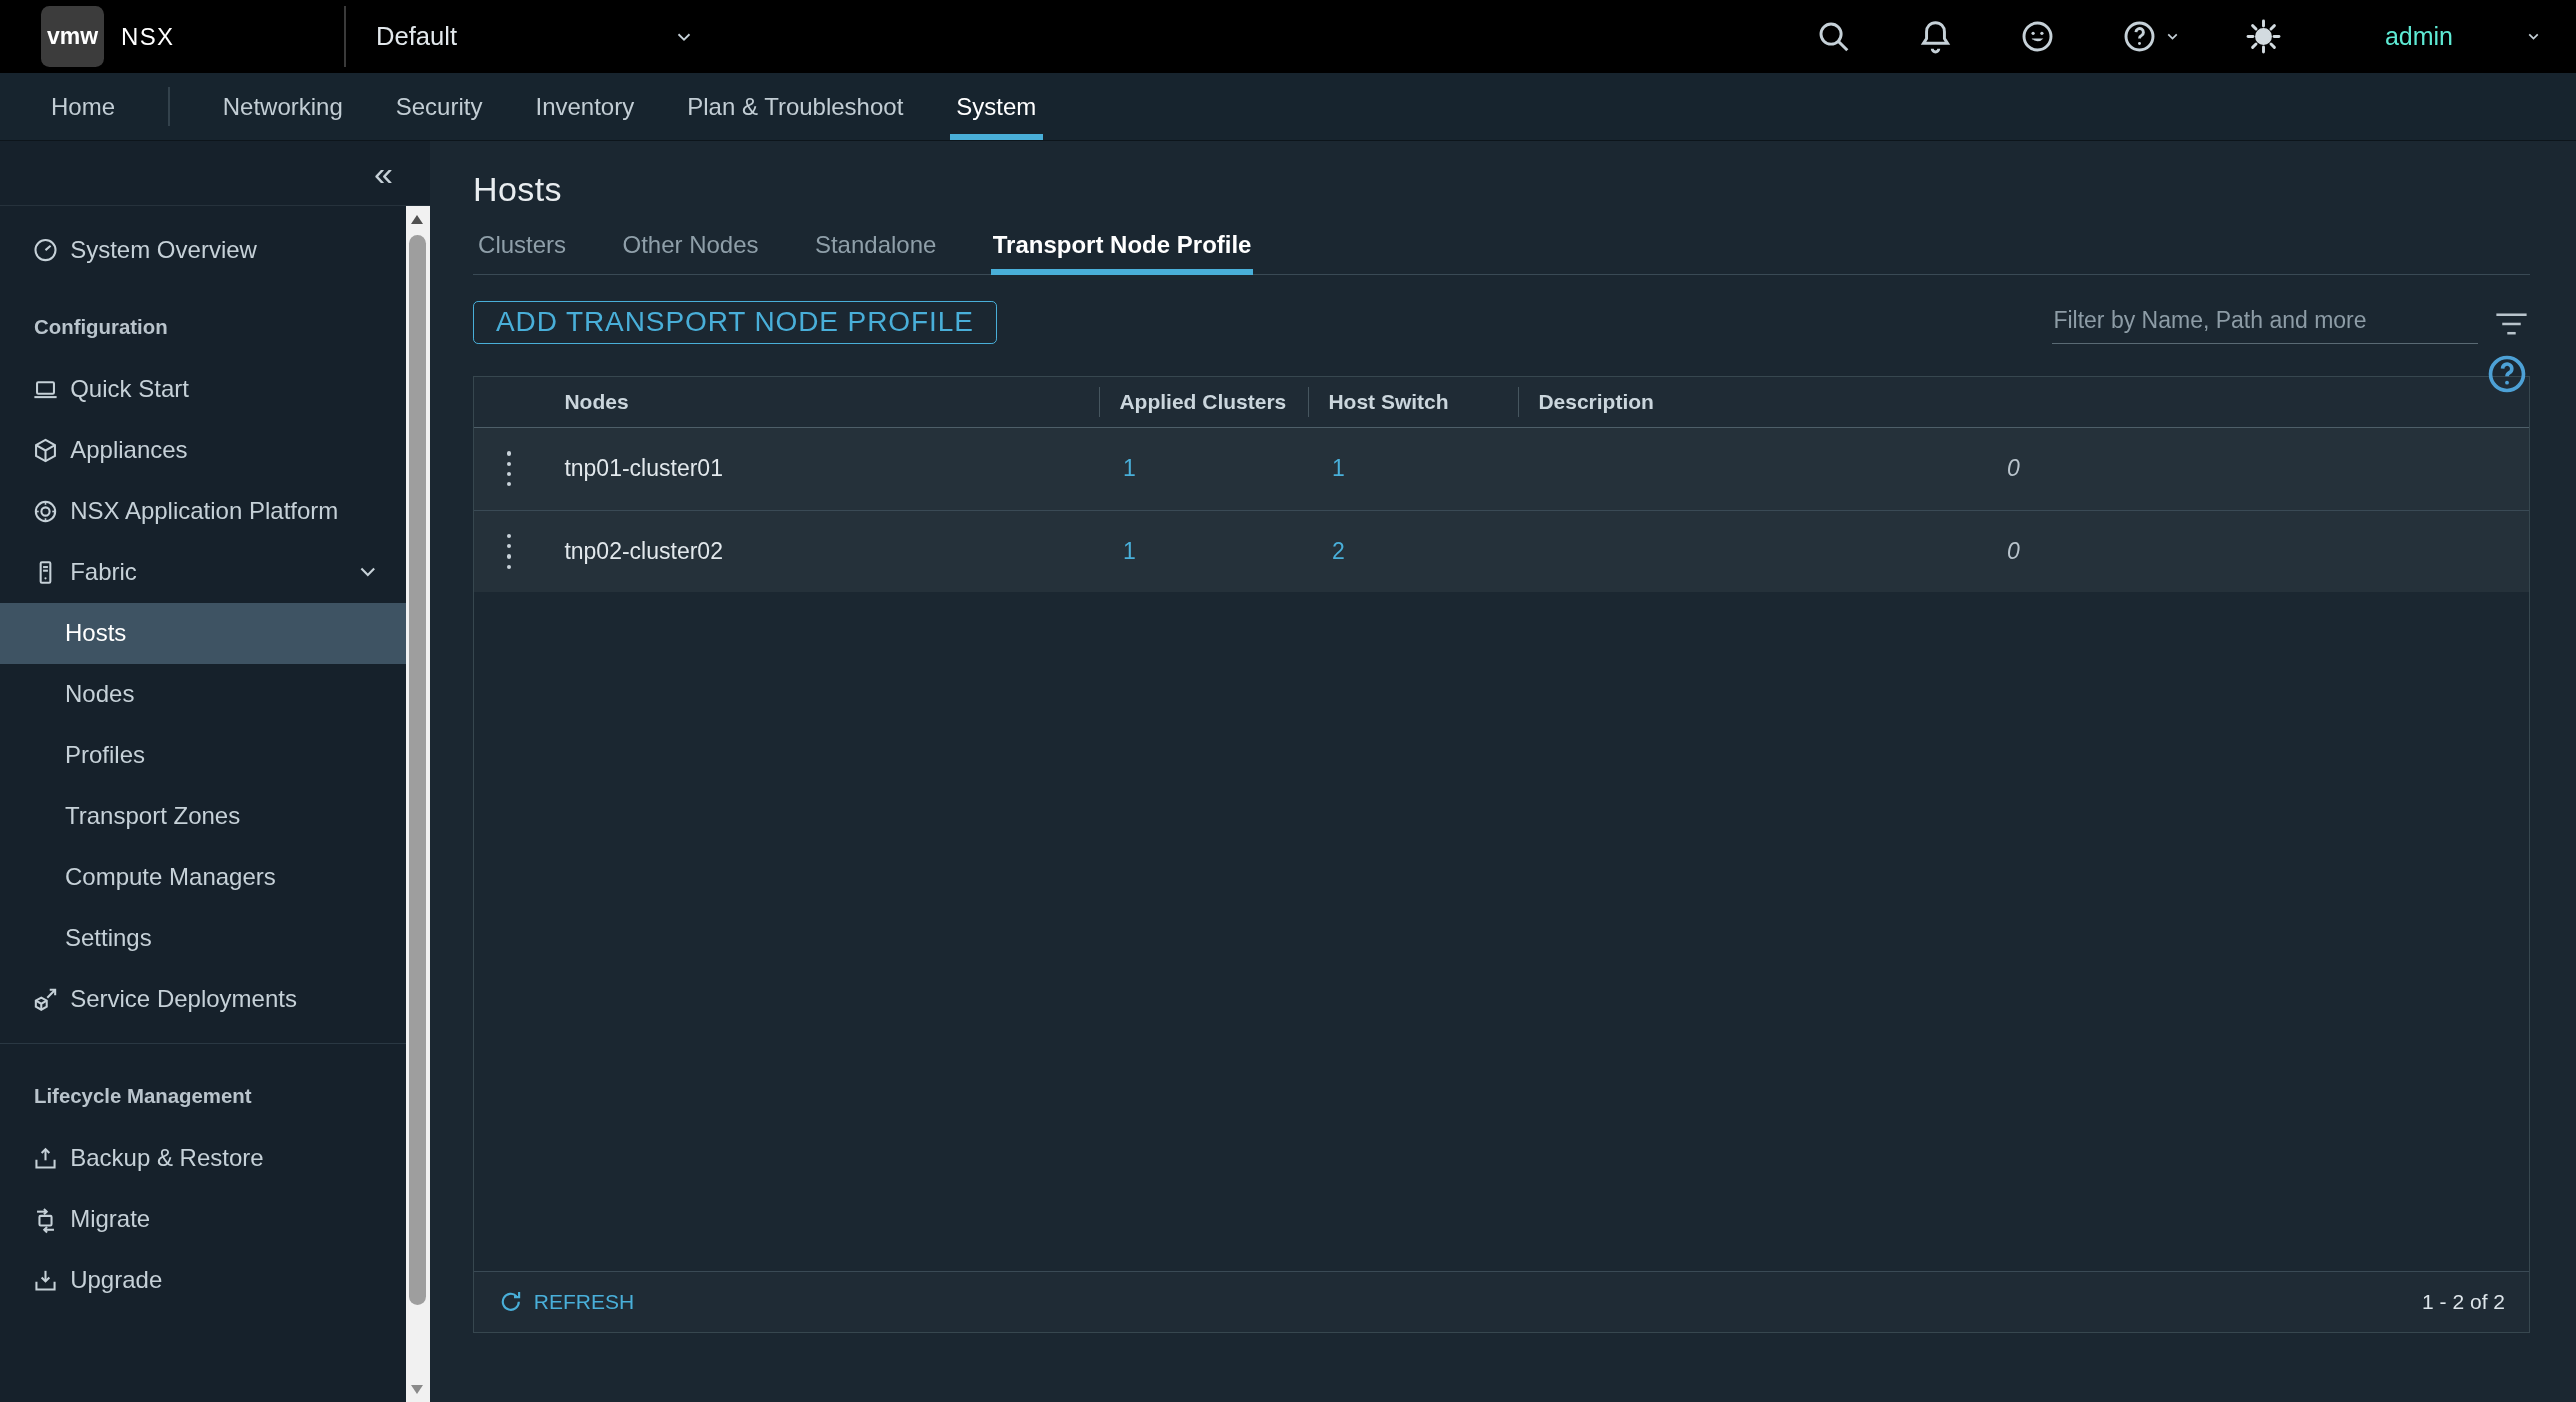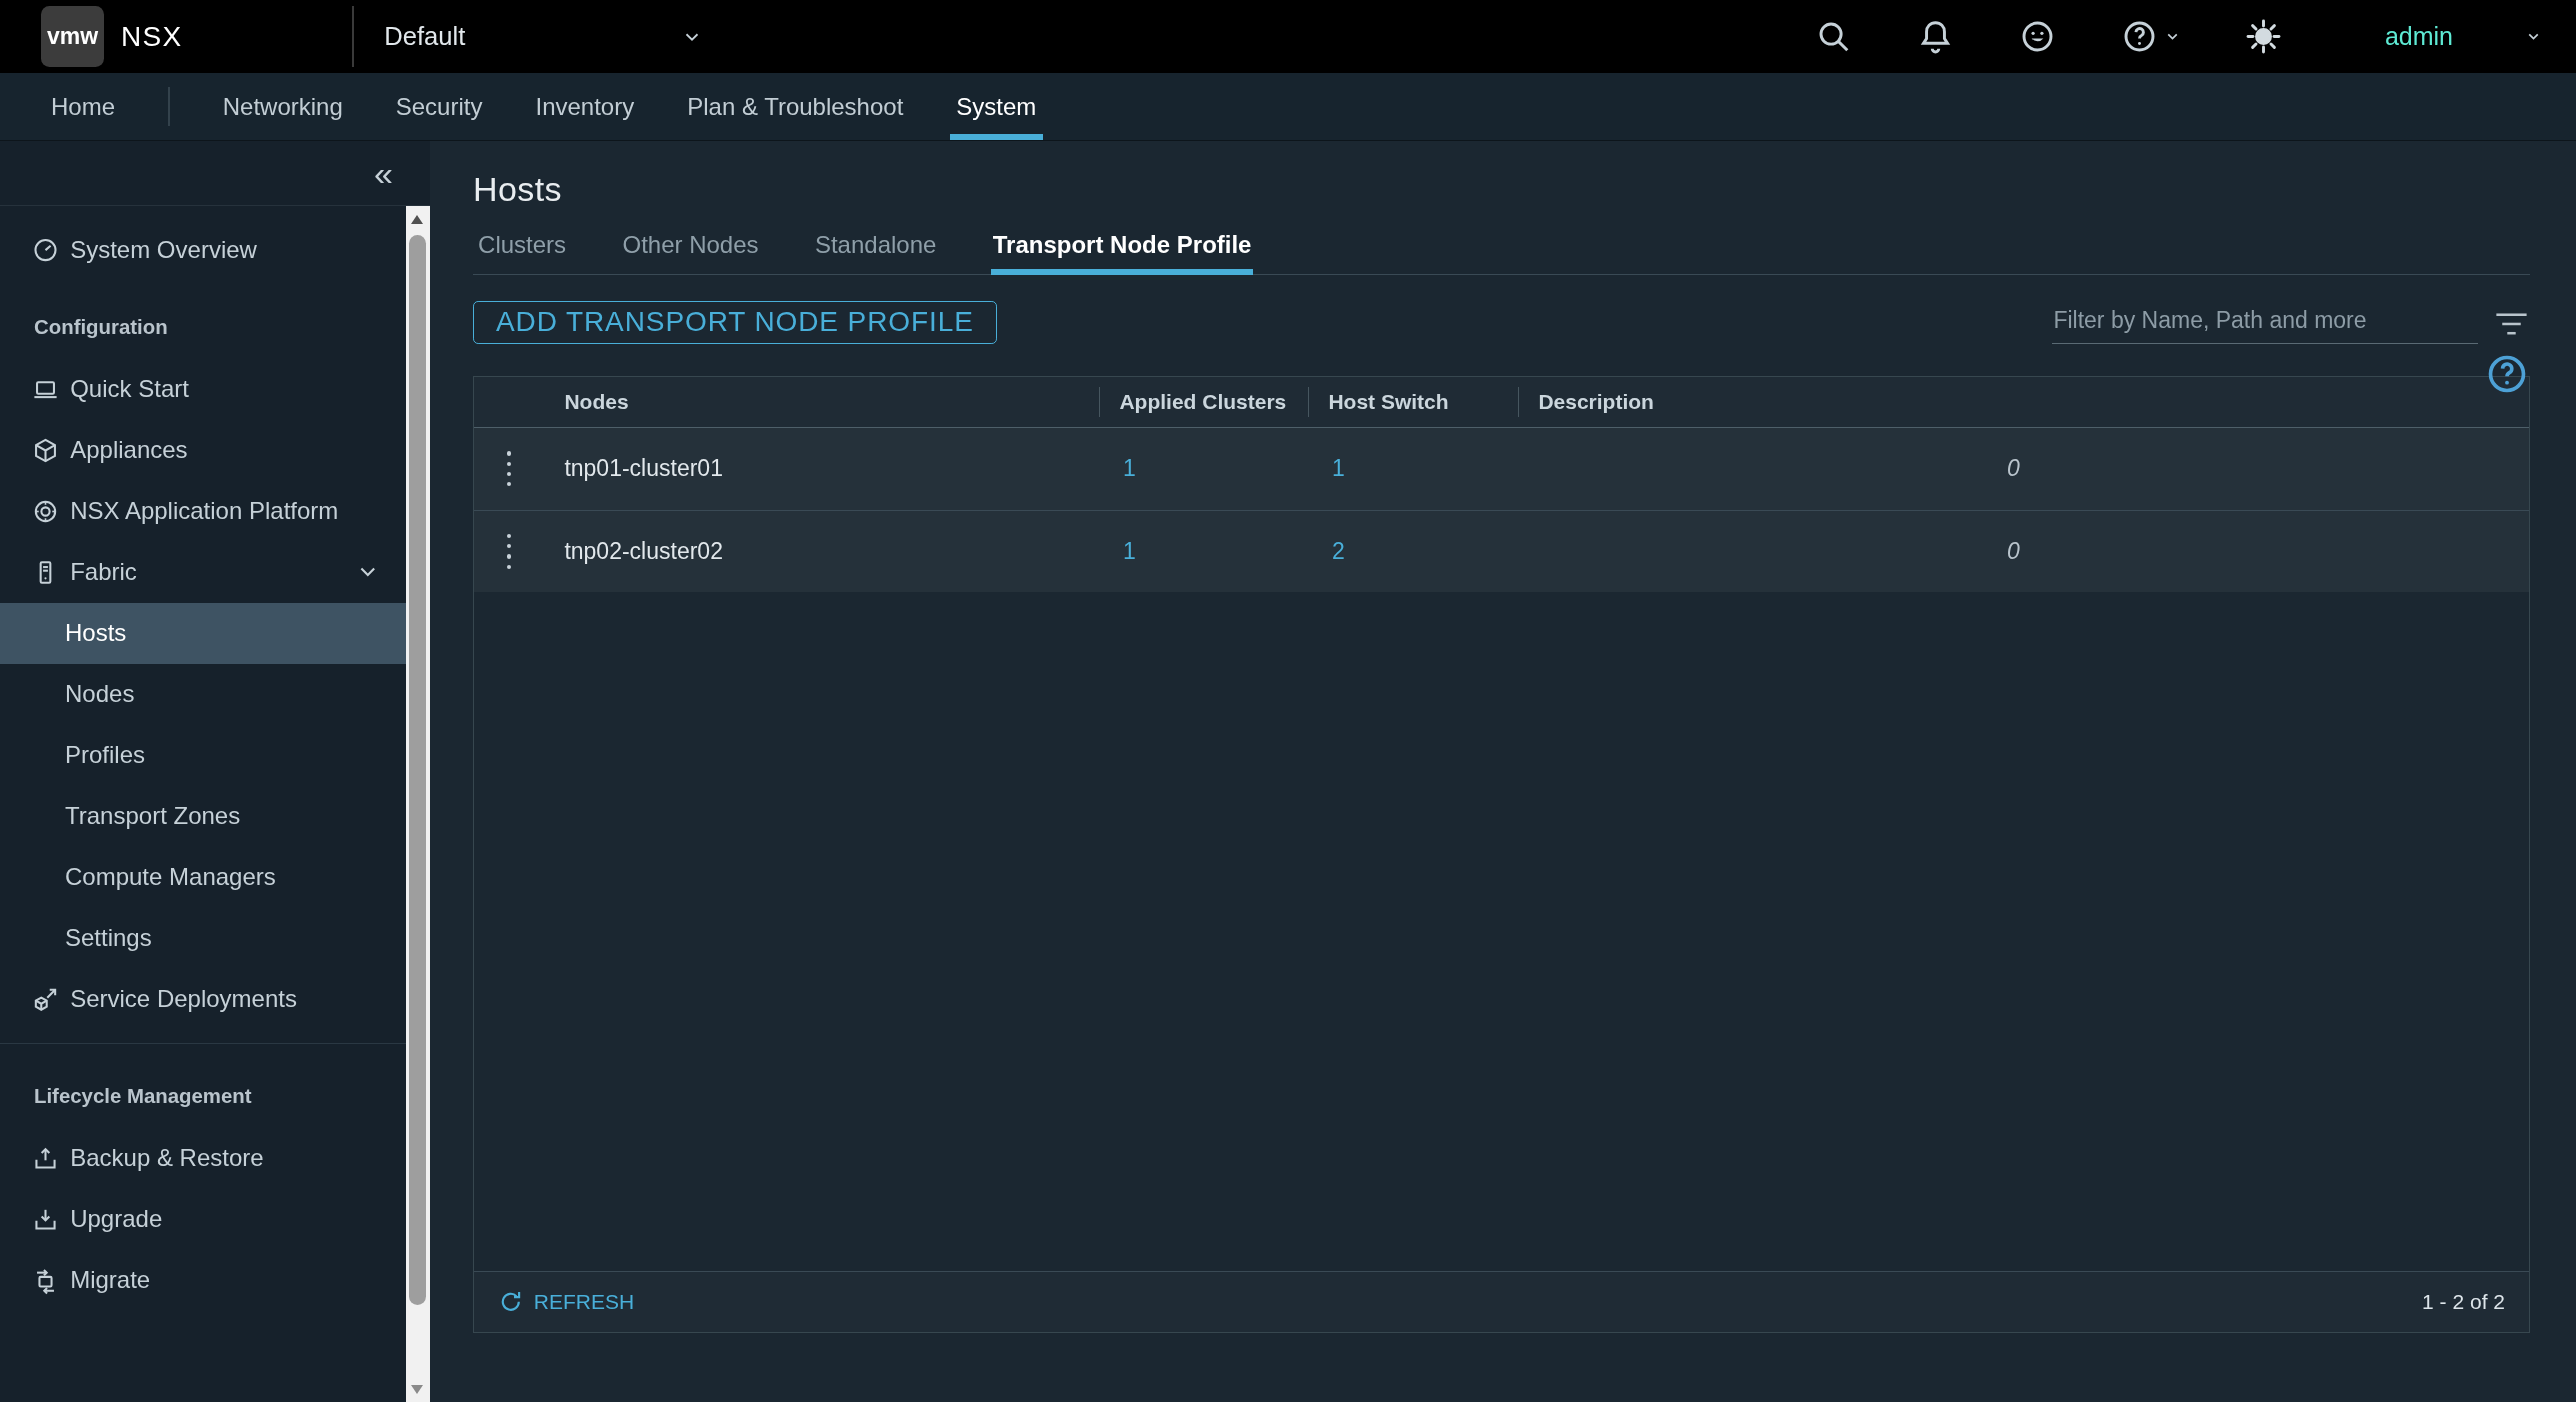--- a/index.html
+++ b/index.html
@@ -8,21 +8,21 @@
 
   .app { width:100%; height:100%; display:flex; flex-direction:column; }
 
   
   .topbar { height:73px; background:#000; display:flex; align-items:center;
     padding:0 34px 0 41px; flex:0 0 auto; }
   .brand { display:flex; align-items:center; gap:17px; }
   .vmw-badge { width:63px; height:61px; background:#3C3C3C; border-radius:8.5px;
     display:flex; align-items:center; justify-content:center;
     color:#fff; font-weight:bold; font-size:23px; }
-  .product-name { color:#FFF; font-size:28px; font-weight:500; letter-spacing:1.3px; }
+  .product-name { color:#FFF; font-size:24px; font-weight:500; letter-spacing:1.3px; }
   .top-divider { width:1.7px; height:61px; background:#3A3A3A; margin:0 0 0 170px; }
   .org-dropdown { display:flex; align-items:center; justify-content:space-between;
     width:319px; margin-left:30px; cursor:pointer; }
   .org-dropdown .org-label { color:#E2E8EC; font-size:25.6px; }
   .top-right { margin-left:auto; display:flex; align-items:center; gap:63px; }
   .tb-icon { width:39px; height:39px; display:block; }
   .tb-icon svg { width:100%; height:100%; }
   .help-group { display:flex; align-items:center; gap:5.1px; }
   .user-menu { display:flex; align-items:center; gap:72px; margin-left:39px; }
   .user-name { color:#5eead4; font-size:25px; }
@@ -328,39 +328,39 @@
               <line x1="12" y1="13.5" x2="12" y2="4.5"></line>
               <polyline points="8.8 7.5 12 4.3 15.2 7.5"></polyline>
               </svg>
           </span>
           <span>Backup &amp; Restore</span>
         </div>
 
         <div class="side-item">
           <span class="si">
             <svg viewBox="0 0 24 24" fill="none" stroke="#C6D1D8" stroke-width="1.7">
-              <path d="M4.5 13v6.5h15V13"></path>
-              <line x1="12" y1="4" x2="12" y2="12.5"></line>
-              <polyline points="8.8 9.5 12 12.7 15.2 9.5"></polyline>
-              </svg>
-          </span>
-          <span>Upgrade</span>
-        </div>
-
-        <div class="side-item">
-          <span class="si">
-            <svg viewBox="0 0 24 24" fill="none" stroke="#C6D1D8" stroke-width="1.7">
               <rect x="7" y="9" width="10" height="8" rx="1"></rect>
               <path d="M5 5.5h8"></path>
                 <polyline points="10.7 3.3 13 5.5 10.7 7.7"></polyline>
               <path d="M19 20.5h-8"></path>
                 <polyline points="13.3 18.3 11 20.5 13.3 22.7"></polyline>
               </svg>
           </span>
           <span>Migrate</span>
+        </div>
+
+        <div class="side-item">
+          <span class="si">
+            <svg viewBox="0 0 24 24" fill="none" stroke="#C6D1D8" stroke-width="1.7">
+              <path d="M4.5 13v6.5h15V13"></path>
+              <line x1="12" y1="4" x2="12" y2="12.5"></line>
+              <polyline points="8.8 9.5 12 12.7 15.2 9.5"></polyline>
+              </svg>
+          </span>
+          <span>Upgrade</span>
         </div>
       </div>
 
       <div class="side-scrollbar">
         <span class="sb-up"></span>
         <span class="sb-thumb"></span>
         <span class="sb-down"></span>
       </div>
     </aside>
 

